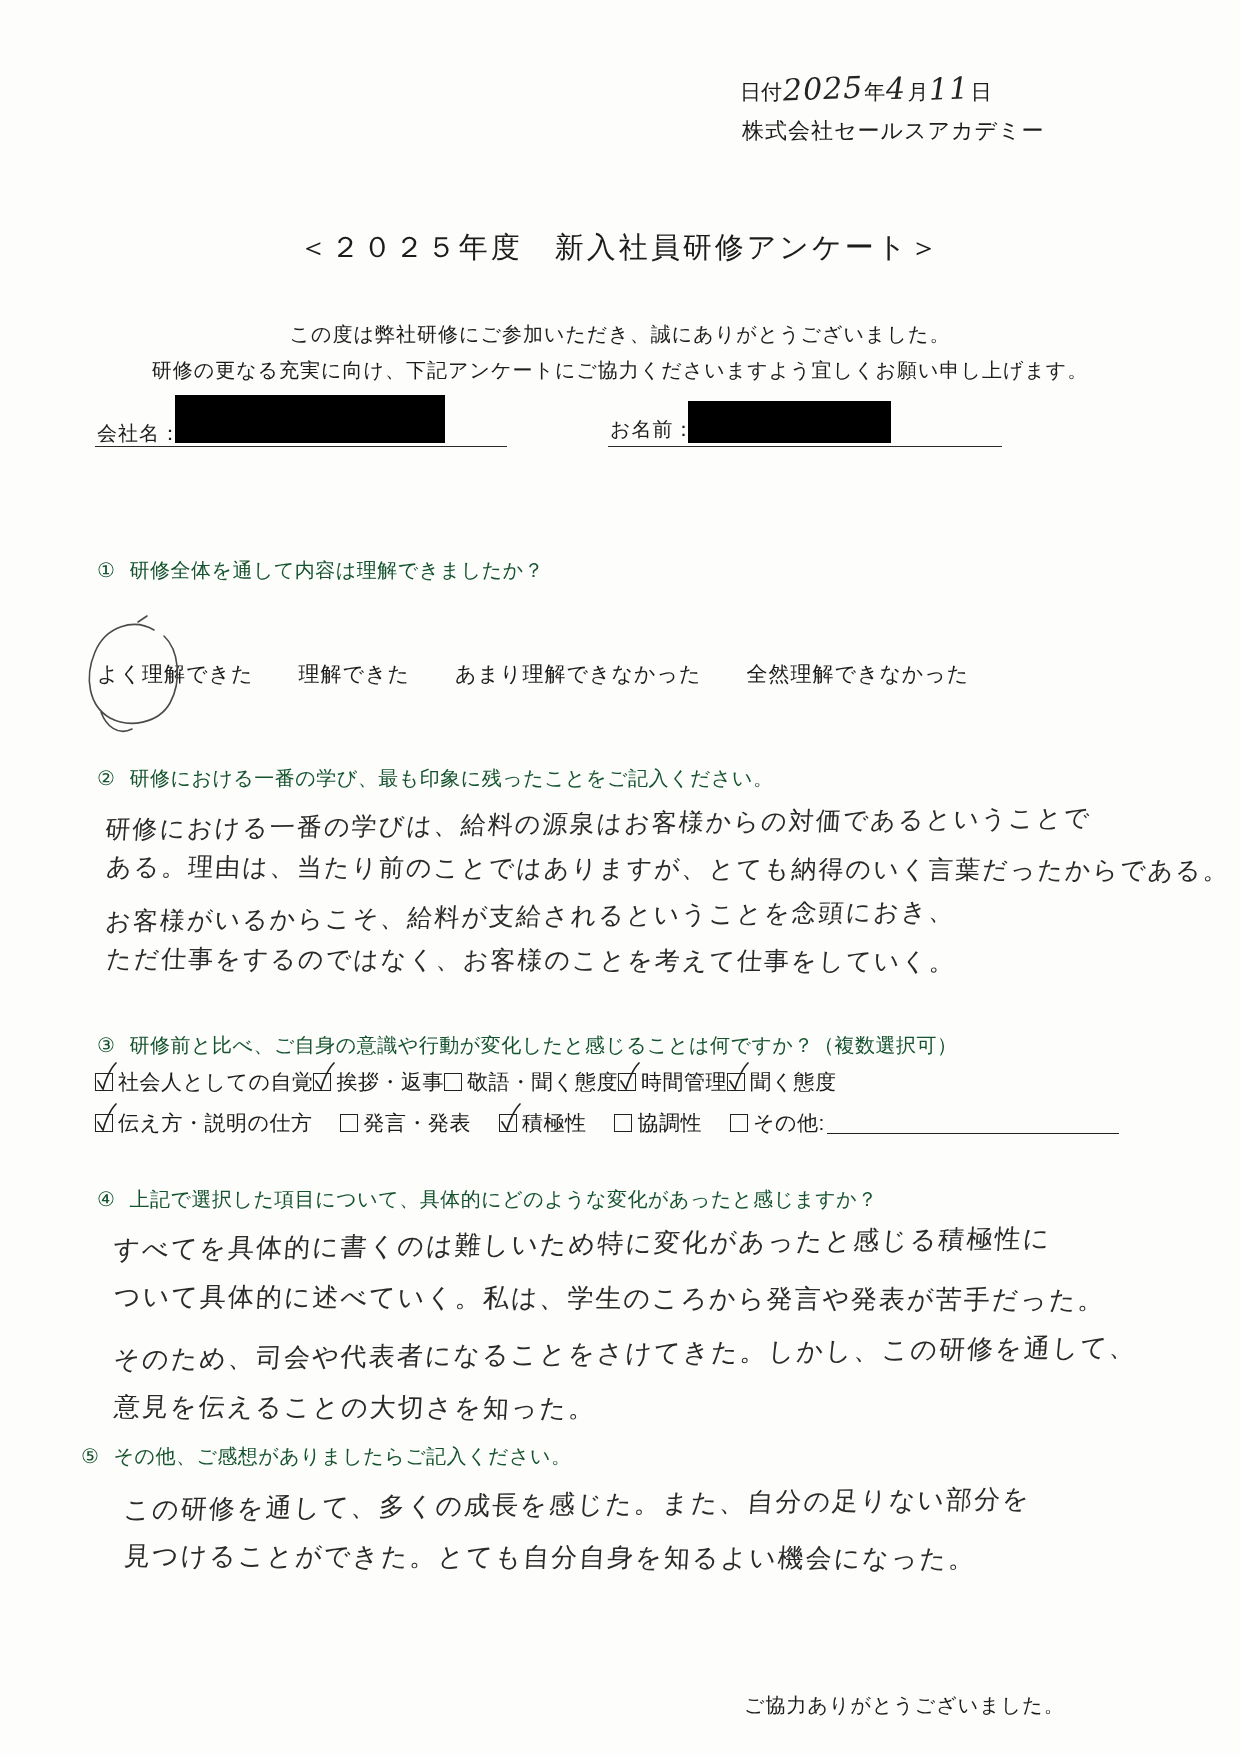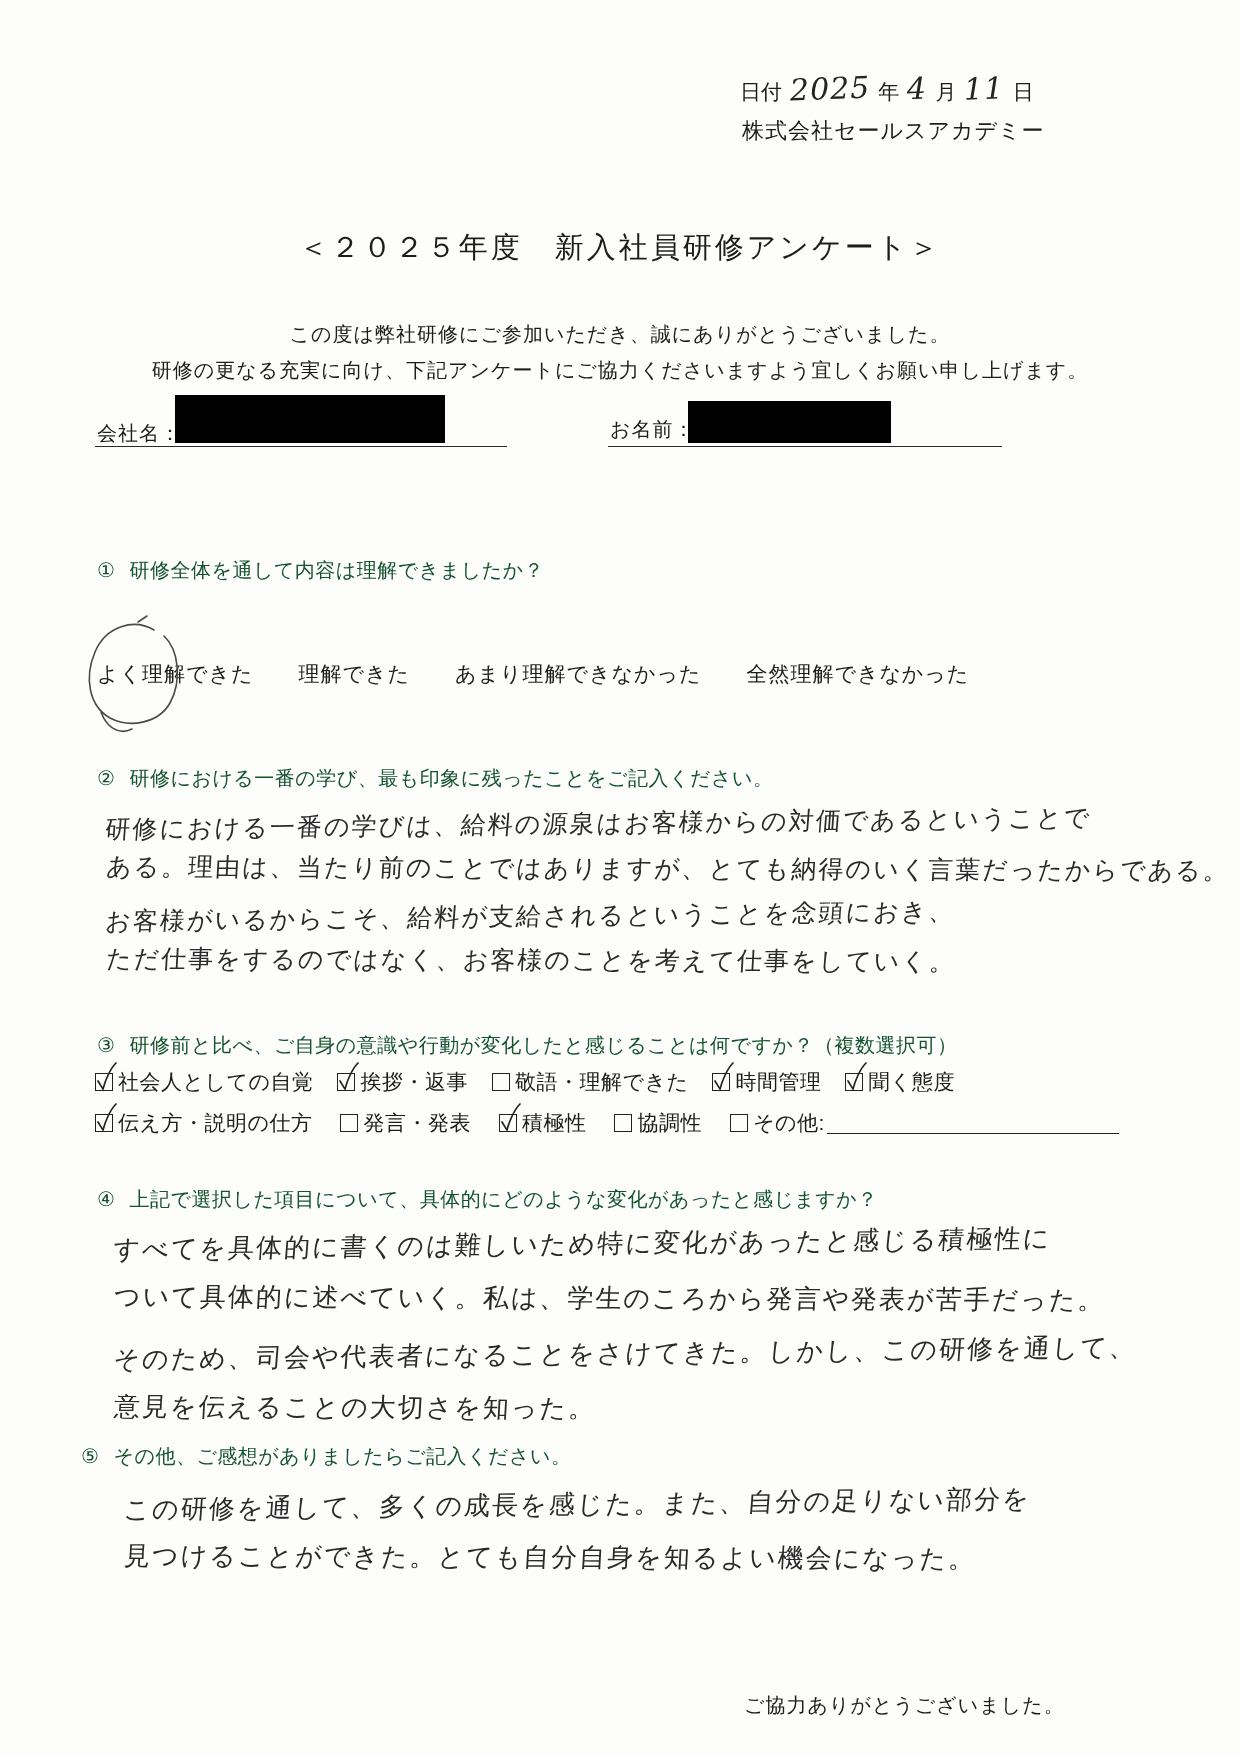--- a/index.html
+++ b/index.html
@@ -2,21 +2,21 @@
 <html><head>
 <meta charset="utf-8">
 <style>
   html,body { margin:0; padding:0; background:#9a9a9a; }
   .sheet {
     position:relative; width:1240px; height:1755px; margin:0 auto;
     background:#fdfdfc; color:#1c1c1c; overflow:hidden;
     font-family:"Liberation Sans", sans-serif;
   }
   
-  .date-row { position:absolute; left:740px; top:74px; display:flex; align-items:baseline; gap:8px;
+  .date-row { position:absolute; left:740px; top:74px; display:flex; align-items:baseline; gap:1px;
               font-family:"DejaVu Serif","Liberation Serif",serif; font-size:21px; }
   .hwnum { font-family:"DejaVu Serif",serif; font-style:italic; font-size:30px; color:#242424;
            transform:rotate(-2deg); letter-spacing:1px; line-height:1; }
   .org-line { position:absolute; left:742px; top:116px; font-family:"DejaVu Serif","Liberation Serif",serif;
               font-size:22px; letter-spacing:1px; }
   
   .title { position:absolute; top:228px; left:0; width:100%; text-align:center; margin:0;
            font-family:"DejaVu Serif","Liberation Serif",serif; font-weight:normal;
            font-size:29px; letter-spacing:3px; }
   .intro { position:absolute; left:0; width:100%; text-align:center; margin:0; font-size:20px; letter-spacing:1px; }
@@ -39,21 +39,21 @@
   .answers .hl:nth-child(odd)  { transform:skewX(-5deg) rotate(-0.7deg); }
   .answers .hl:nth-child(even) { transform:skewX(-3deg) rotate(0.2deg); }
   .a2 { left:106px; top:800px; font-size:25px; }
   .a2 .hl { line-height:46px; }
   .a4 { left:114px; top:1216px; font-size:26px; }
   .a4 .hl { line-height:55px; }
   .a5 { left:124px; top:1478px; font-size:26px; }
   .a5 .hl { line-height:53px; }
   
   .cbrow { position:absolute; left:95px; display:flex; align-items:center; font-size:21px; letter-spacing:0.5px; }
-  .cbrow1 { top:1068px; gap:24px; }
+  .cbrow1 { top:1068px; }
   .cbrow2 { top:1109px; gap:28px; }
   .cbitem { display:inline-flex; align-items:center; }
   .cb { width:16px; height:16px; border:1.8px solid #222; position:relative; margin-right:5px; flex:none; }
   .tick { position:absolute; left:-3px; top:-13px; width:26px; height:32px; overflow:visible; }
   .tick path { stroke:#222; stroke-width:1.7; fill:none; stroke-linecap:round; }
   .other-line { display:inline-block; width:292px; border-bottom:1.7px solid #222; height:1em; margin-left:2px; }
   
   .footer { position:absolute; left:712px; top:1692px; font-size:20px; letter-spacing:1px;margin-left:32px; }
 </style>
 </head>
@@ -121,21 +121,21 @@
       <span class="cbitem">
         <span class="cb">
           <svg class="tick" viewBox="0 0 26 32">
             <path d="M5 20 C7 23 9 27 10 28 C12 20 17 8 23 2"></path>
           </svg>
         </span>
         <span>挨拶・返事</span>
       </span>
       <span class="cbitem">
         <span class="cb"></span>
-        <span>敬語・理解できた</span>
+        <span>敬語・聞く態度</span>
       </span>
       <span class="cbitem">
         <span class="cb">
           <svg class="tick" viewBox="0 0 26 32">
             <path d="M5 20 C7 23 9 27 10 28 C12 20 17 8 23 2"></path>
           </svg>
         </span>
         <span>時間管理</span>
       </span>
       <span class="cbitem">

